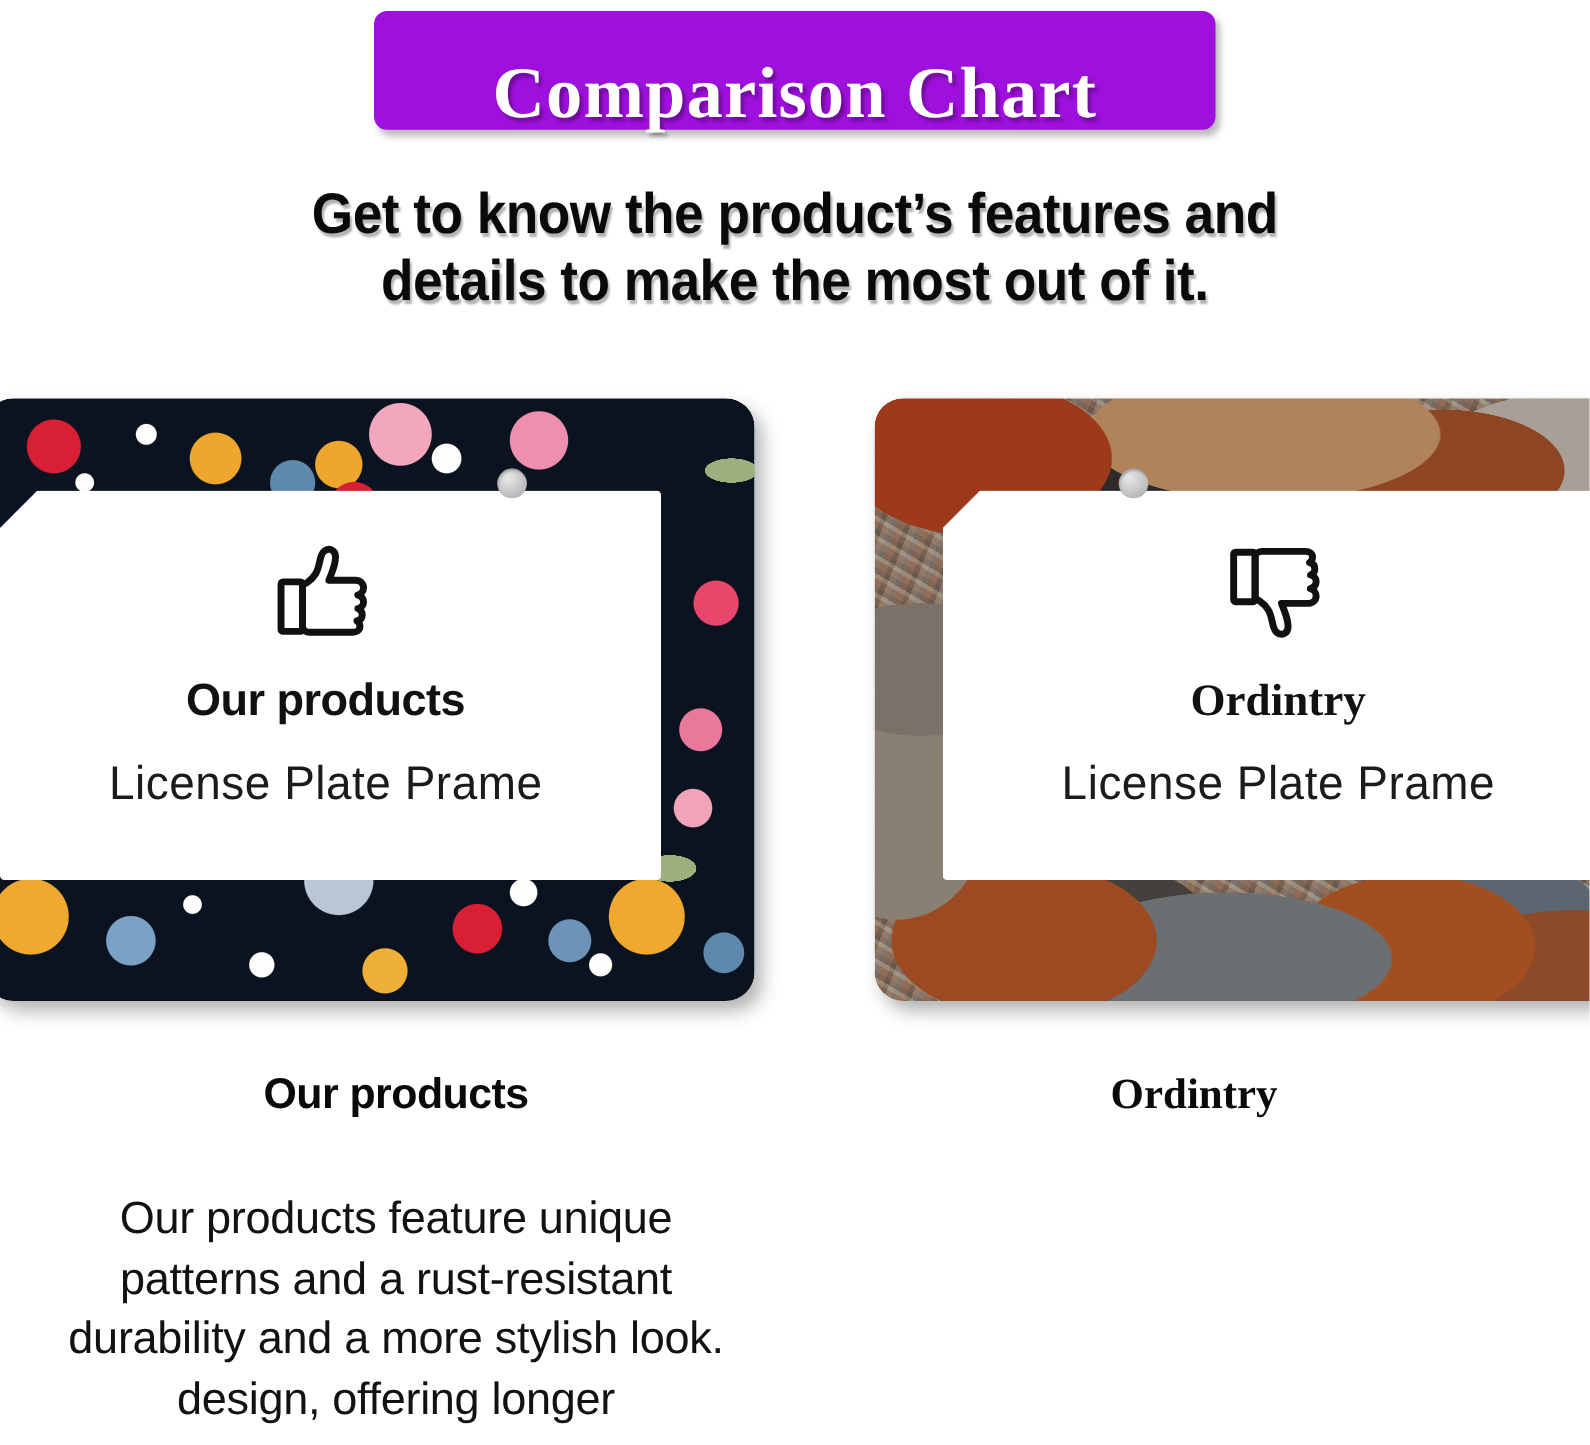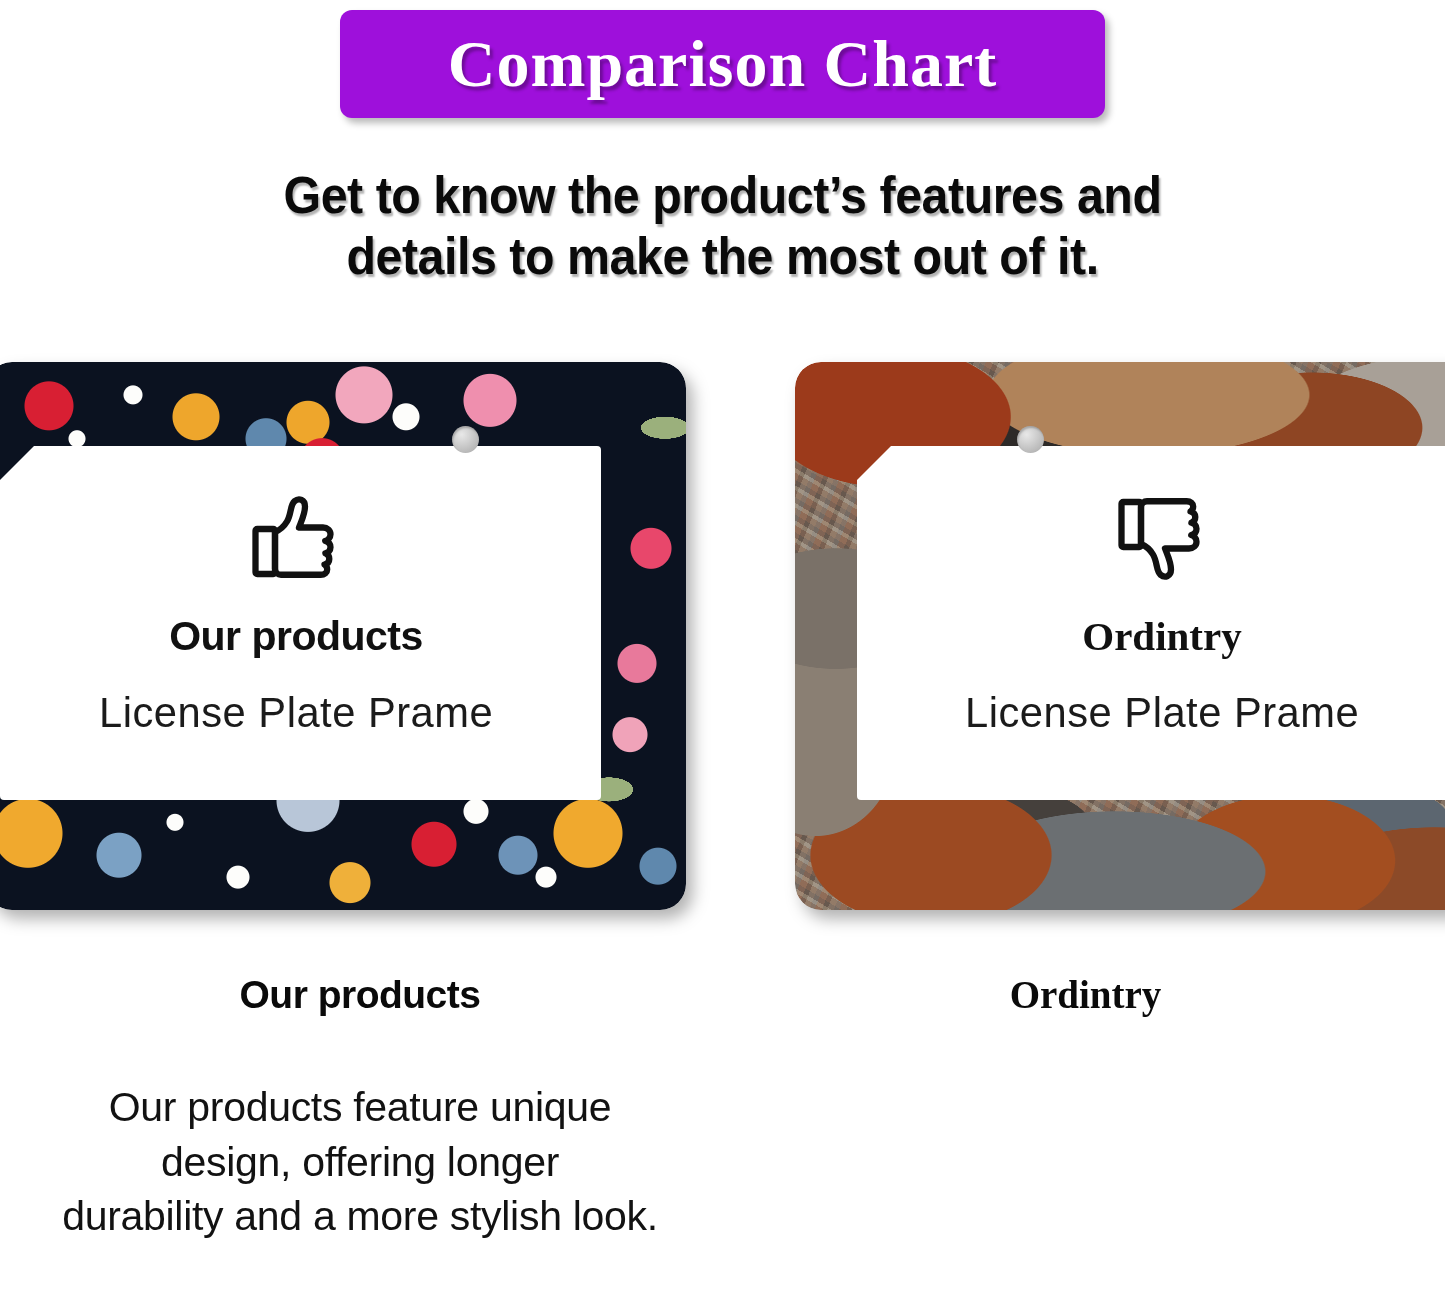--- a/index.html
+++ b/index.html
@@ -29,21 +29,21 @@
   .title-banner {
     position: absolute;
     left: 340px;
     top: 10px;
     width: 765px;
     height: 108px;
     background: #9E10DB;
     border-radius: 12px;
     box-shadow: 4px 5px 7px rgba(0,0,0,0.28);
     display: flex;
-    align-items: center;
+    align-items: flex-end;
     justify-content: center;
   }
 
   .title-banner-text {
     font-family: "Liberation Serif", serif;
     font-weight: bold;
     font-size: 66px;
     color: #ffffff;
     letter-spacing: 1px;
     line-height: 1;
@@ -371,22 +371,23 @@
   </div>
 
 </div>
 
 <div class="desc-zone">
 
   <div class="desc-col left">
     <div class="desc-head sans">Our products</div>
     <div class="desc-body">
       <span>Our products feature unique</span>
+      <span>patterns and a rust-resistant</span>
+      <span>durability and a more stylish look.</span>
       <span>design, offering longer</span>
-      <span>durability and a more stylish look.</span>
     </div>
   </div>
 
   <div class="desc-col right">
     <div class="desc-head serif">Ordintry</div>
   </div>
 
 </div>
 
 </body></html>

